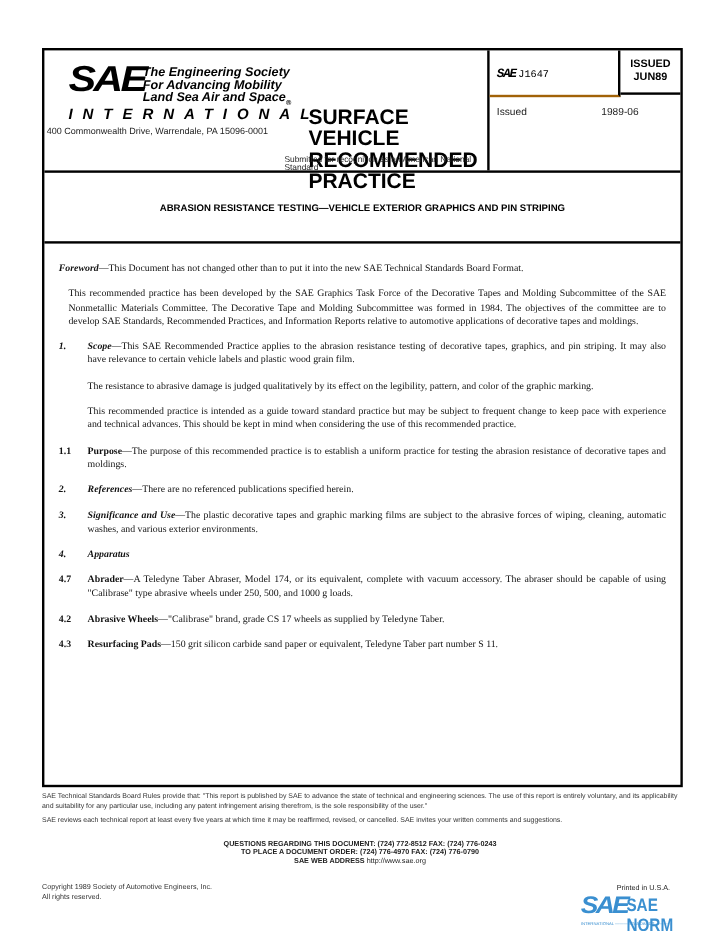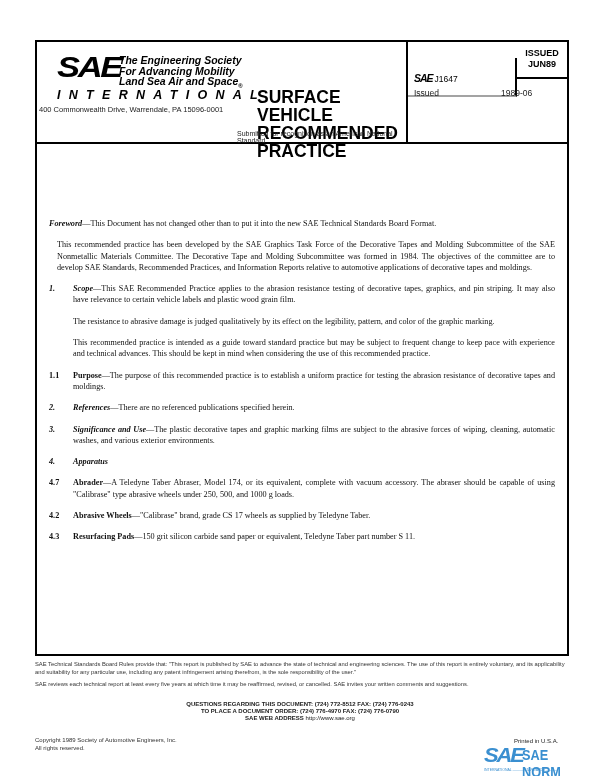--- a/index.html
+++ b/index.html
@@ -9,21 +9,21 @@
   .hdr-left { position:absolute; left:0; top:0; width:369px; height:100px; border-right:2px solid #000; }
   .hdr-right { position:absolute; left:371px; top:0; width:159px; height:100px; }
   .logo { position:absolute; left:20px; top:10px; width:220px; height:60px; }
   .sae-big { position:absolute; left:0; top:0; font-family:"Liberation Sans", sans-serif; font-weight:bold; font-style:italic; font-size:30px; letter-spacing:-2px; line-height:30px; transform:scaleX(1.15); transform-origin:left top; }
   .tagline { position:absolute; left:62px; top:3px; font-size:10.5px; font-weight:bold; font-style:italic; line-height:10.5px; }
   .intl { position:absolute; left:0; top:36px; font-size:12.5px; font-weight:bold; font-style:italic; letter-spacing:8.3px; }
   .reg { font-size:6px; font-style:normal; vertical-align:sub; }
   .address { position:absolute; left:2px; top:63px; font-size:7.5px; color:#222; }
   .doctype { position:absolute; left:220px; top:2px; font-size:17.5px; font-weight:bold; line-height:18px;margin-top:44px; }
   .submitted { position:absolute; left:200px; top:88px; font-size:7px; color:#222; }
-  .docnum-cell { position:absolute; left:0; top:16px; width:107px; height:37px; border-right:2px solid #000; border-bottom:2px solid #a3a3a3; }
+  .docnum-cell { position:absolute; left:0; top:0; width:107px; height:37px; border-right:2px solid #000; border-bottom:2px solid #a16207;font-family:Liberation Mono, monospace; }
   .issued-cell { position:absolute; left:109px; top:0; width:50px; height:37px; border-bottom:2px solid #000; text-align:center; font-size:9px; font-weight:bold; line-height:11px; padding-top:6px; box-sizing:border-box; }
   .docnum { position:absolute; left:6px; top:14px; font-size:8.5px; }
   .sae-small { font-weight:bold; font-style:italic; font-size:10.5px; letter-spacing:-1px; margin-right:2px; }
   .issued-line { position:absolute; left:6px; top:46px; font-size:8.5px; color:#222; }
   .issued-line .date { margin-left:62px; }
   .title-row { position:absolute; left:0; top:102px; width:530px; height:57px; border-bottom:2px solid #000; }
   .title { position:absolute; left:0; width:530px; top:25px; text-align:center; font-size:8px; font-weight:bold; }
   .body { position:absolute; left:12px; top:176px; width:506px; font-size:8.2px; line-height:11.3px; color:#111;font-family:Liberation Serif, serif; }
   .para { margin:0 0 10px 0; text-align:justify; }
   .indent { padding-left:8px; }
@@ -74,20 +74,23 @@
         <div class="docnum"><span class="sae-small">SAE</span><span>J1647</span></div>
       </div>
       <div class="issued-cell">
         <div>ISSUED</div>
         <div>JUN89</div>
       </div>
       <div class="issued-line"><span>Issued</span><span class="date">1989-06</span></div>
     </div>
   </div>
 
+  <div class="title-row">
+    <div class="title">ABRASION RESISTANCE TESTING—VEHICLE EXTERIOR GRAPHICS AND PIN STRIPING</div>
+  </div>
 
   <div class="body">
     <p class="para"><span class="hi">Foreword</span><span>—This Document has not changed other than to put it into the new SAE Technical Standards Board Format.</span></p>
     <p class="para indent">This recommended practice has been developed by the SAE Graphics Task Force of the Decorative Tapes and Molding Subcommittee of the SAE Nonmetallic Materials Committee. The Decorative Tape and Molding Subcommittee was formed in 1984. The objectives of the committee are to develop SAE Standards, Recommended Practices, and Information Reports relative to automotive applications of decorative tapes and moldings.</p>
 
     <div class="num-para">
       <div class="num it">1.</div>
       <div class="num-body"><span class="hi">Scope</span><span>—This SAE Recommended Practice applies to the abrasion resistance testing of decorative tapes, graphics, and pin striping. It may also have relevance to certain vehicle labels and plastic wood grain film.</span></div>
     </div>
     <div class="num-para">

